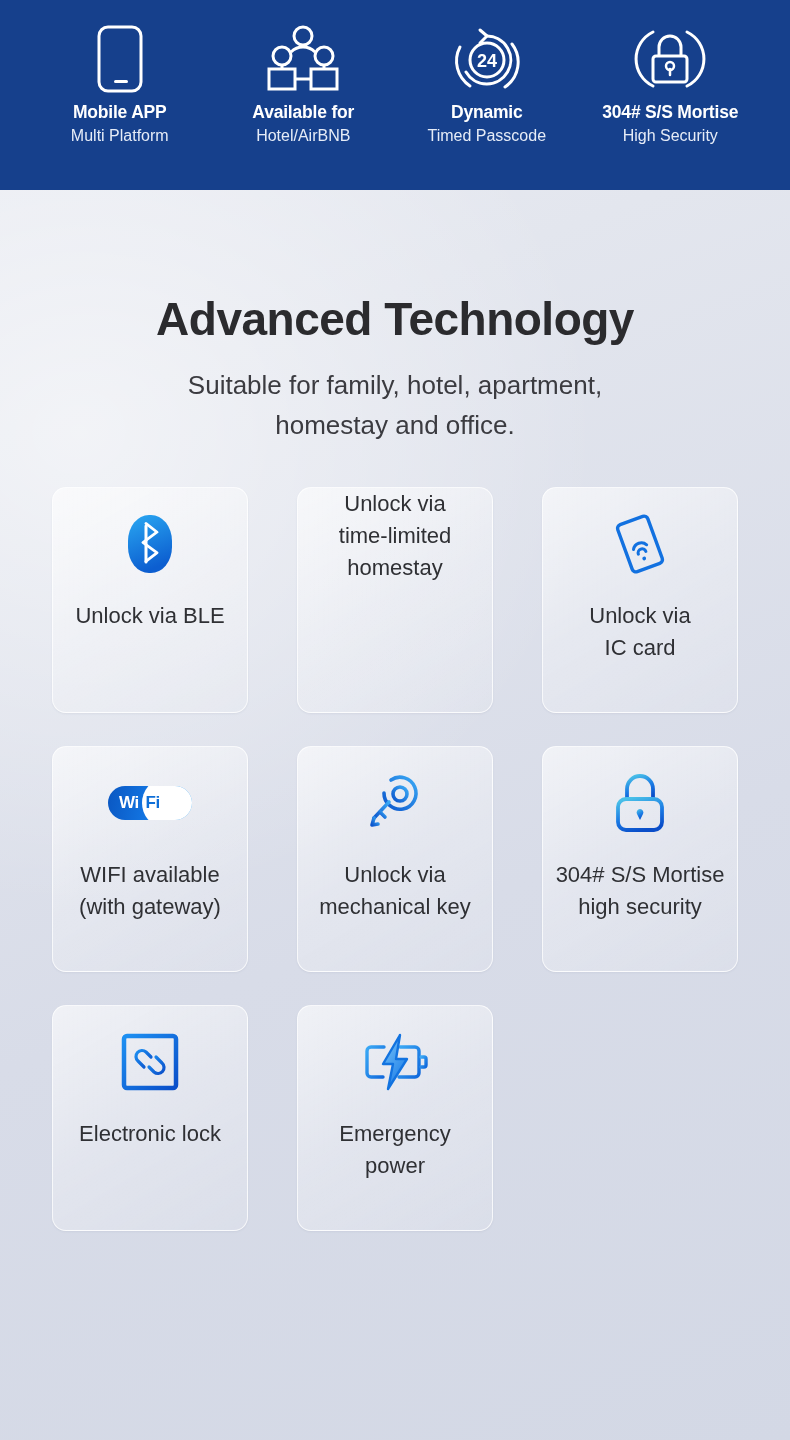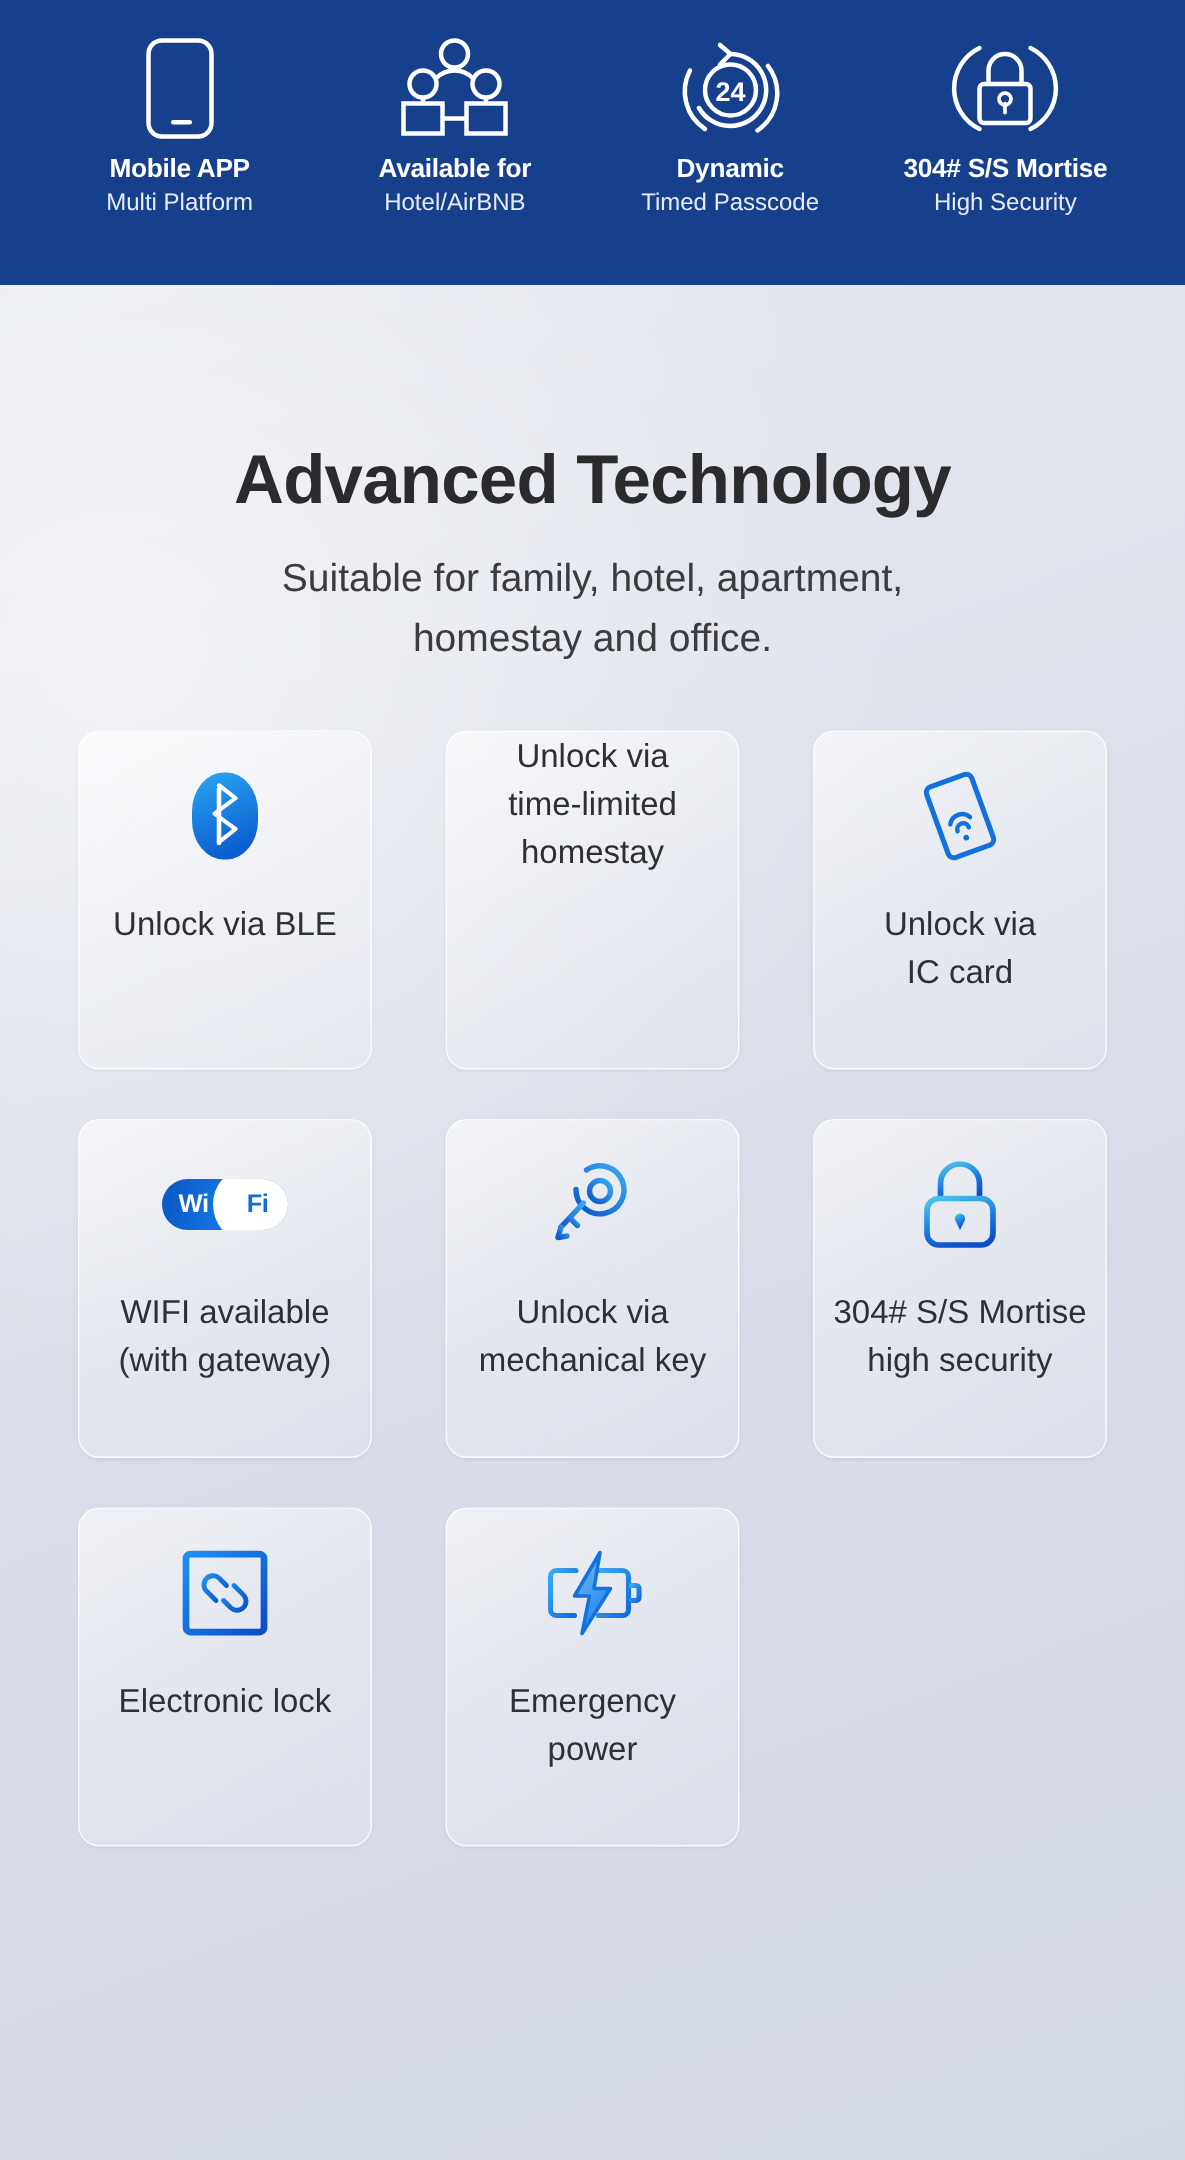--- a/index.html
+++ b/index.html
@@ -100,21 +100,21 @@
     color:#ffffff; font-size:17px; font-weight:bold;
     margin-left:11px; z-index:2; letter-spacing:-0.3px;
   }
   .wifilogo .blob {
     position:absolute; right:-2px; top:-6px;
     width:52px; height:46px; background:#ffffff;
     border-radius: 26px 17px 17px 26px / 30px 23px 23px 30px;
     z-index:1;
   }
   .wifilogo .fi {
-    position:absolute; right:13px; top:50%; transform:translateY(-50%);
+    position:absolute; right:32px; top:50%; transform:translateY(-50%);
     color:#0f6fd8; font-size:17px; font-weight:bold; z-index:3; letter-spacing:-0.3px;
   }
   
   .codebox {
     width:74px; height:42px; border:3.5px solid #1271e0; border-radius:8px;
     display:flex; align-items:center; justify-content:center;
     color:#1271e0; font-size:22px; font-weight:bold; letter-spacing:0.5px;
     background:rgba(255,255,255,0.55);
   }
 </style>

